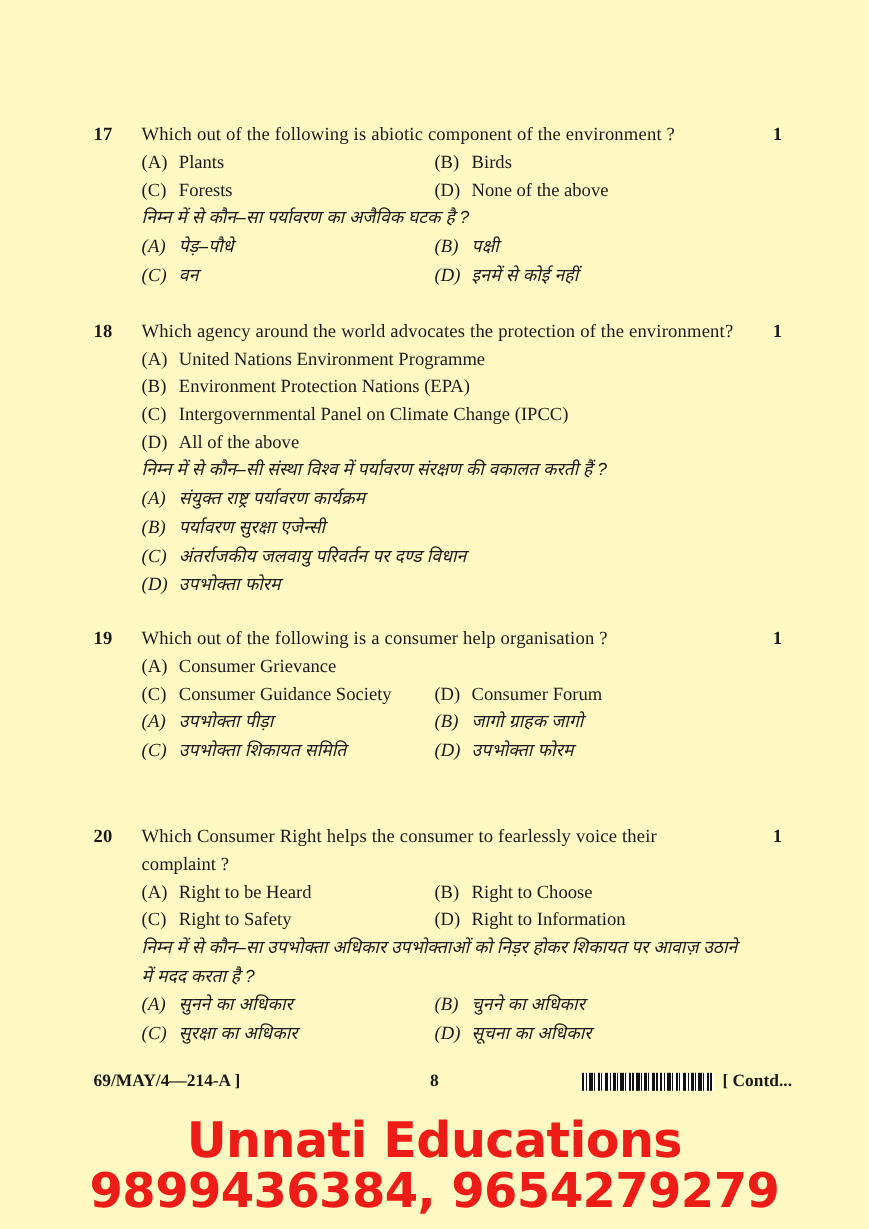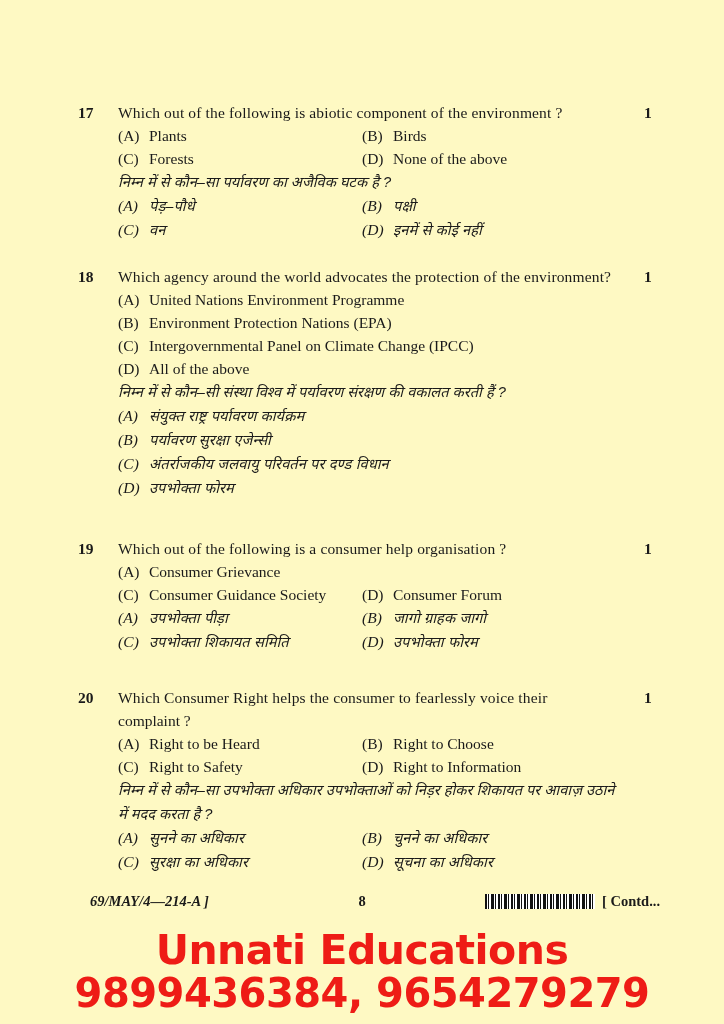--- a/index.html
+++ b/index.html
@@ -125,24 +125,23 @@
     position: absolute;
     left: 0;
     top: 893px;
     width: 724px;
     height: 22px;
     font-size: 14.5px;
     font-weight: bold;
   }
   .footer-code {
     position: absolute;
-    left: 90px;
-    top: 0;
-    white-space: nowrap;
-    font-style: italic;
+    left: 78px;
+    top: 0;
+    white-space: nowrap;
   }
   .footer-page {
     position: absolute;
     left: 0;
     top: 0;
     width: 724px;
     text-align: center;
   }
   .footer-right {
     position: absolute;
@@ -253,21 +252,21 @@
         <span class="opt wide hindi"><span class="tag">(B)</span><span>पर्यावरण सुरक्षा एजेन्सी</span></span>
       </div>
       <div class="row tall">
         <span class="opt wide hindi"><span class="tag">(C)</span><span>अंतर्राजकीय जलवायु परिवर्तन पर दण्ड विधान</span></span>
       </div>
       <div class="row tall">
         <span class="opt wide hindi"><span class="tag">(D)</span><span>उपभोक्ता फोरम</span></span>
       </div>
     </div>
 
-    <div class="q-block" style="top:521px;margin-top:16px;">
+    <div class="q-block" style="top:521px;">
       <div class="row">
         <span class="qnum">19</span>
         <span class="qtext">Which out of the following is a consumer help organisation ?</span>
         <span class="marks">1</span>
       </div>
       <div class="row">
         <span class="opt col-a"><span class="tag">(A)</span><span>Consumer Grievance</span></span>
       </div>
       <div class="row">
         <span class="opt col-a"><span class="tag">(C)</span><span>Consumer Guidance Society</span></span>

